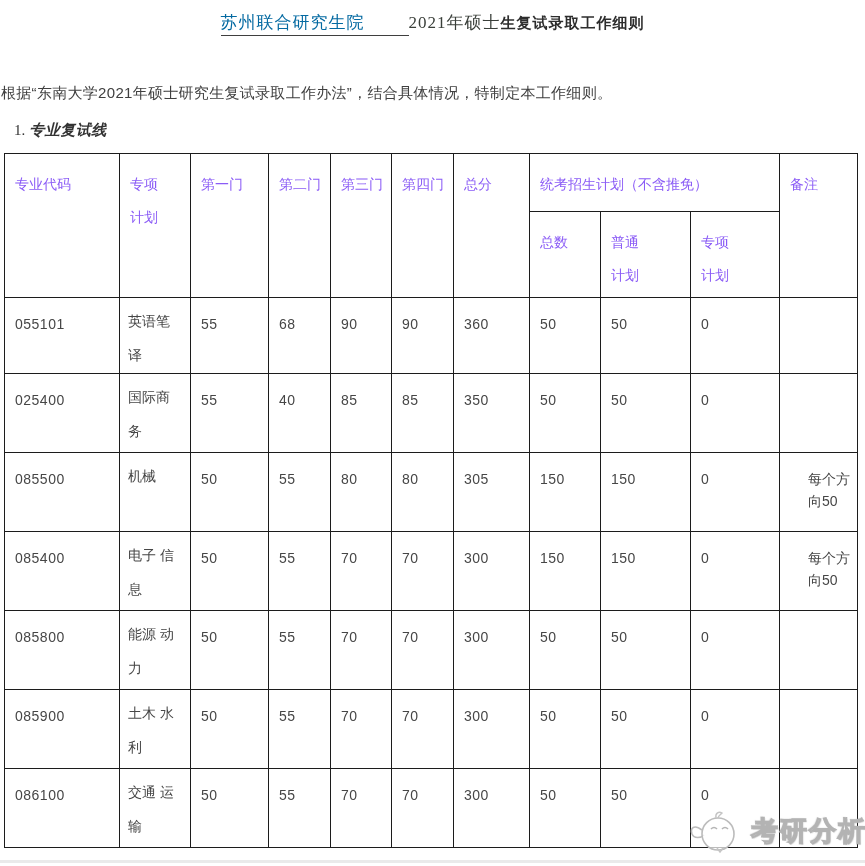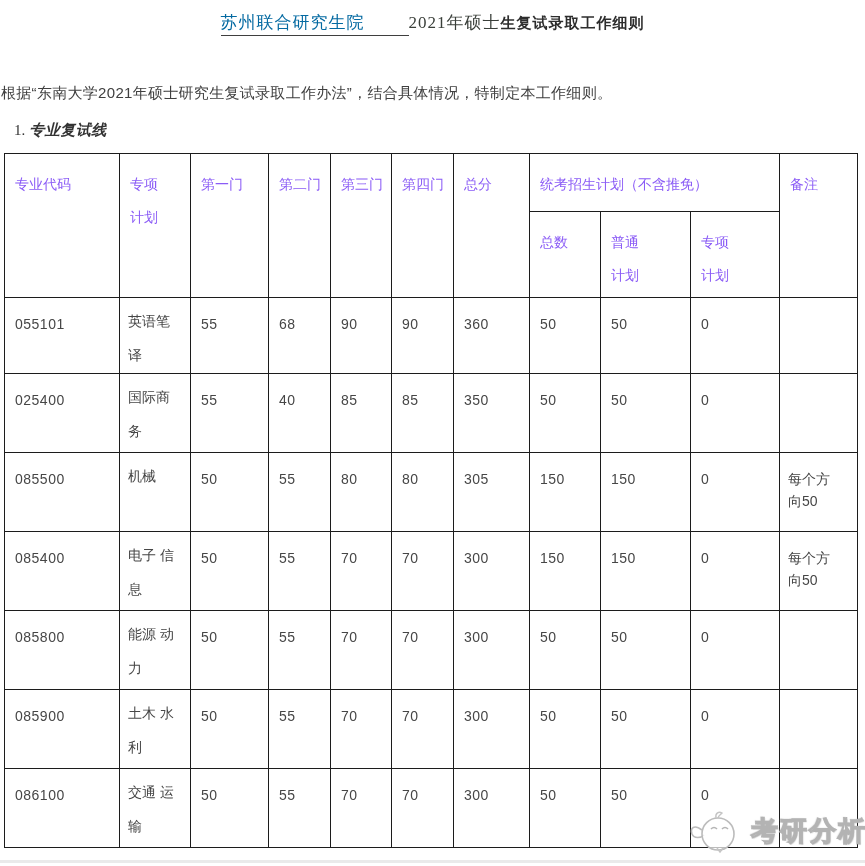--- a/index.html
+++ b/index.html
@@ -86,21 +86,21 @@
     padding: 7px 8px 1px 8px;
     text-align: center;
     line-height: 2.4;
     color: #3f3f3f;
   }
   td.note {
     padding: 16px 4px 0 8px;
     line-height: 1.55;
   }
   .narrow  { display: inline-block; width: 2.2em; }
-  .narrow3 { display: inline-block; width: 3.2em; }
+  .narrow3 { display: inline-block; width: 3.2em; margin-left: 20px; }
 
   
   .watermark {
     position: absolute;
     left: 688px; top: 808px;
     display: flex;
     align-items: center;
     gap: 5px;
     pointer-events: none;
   }

